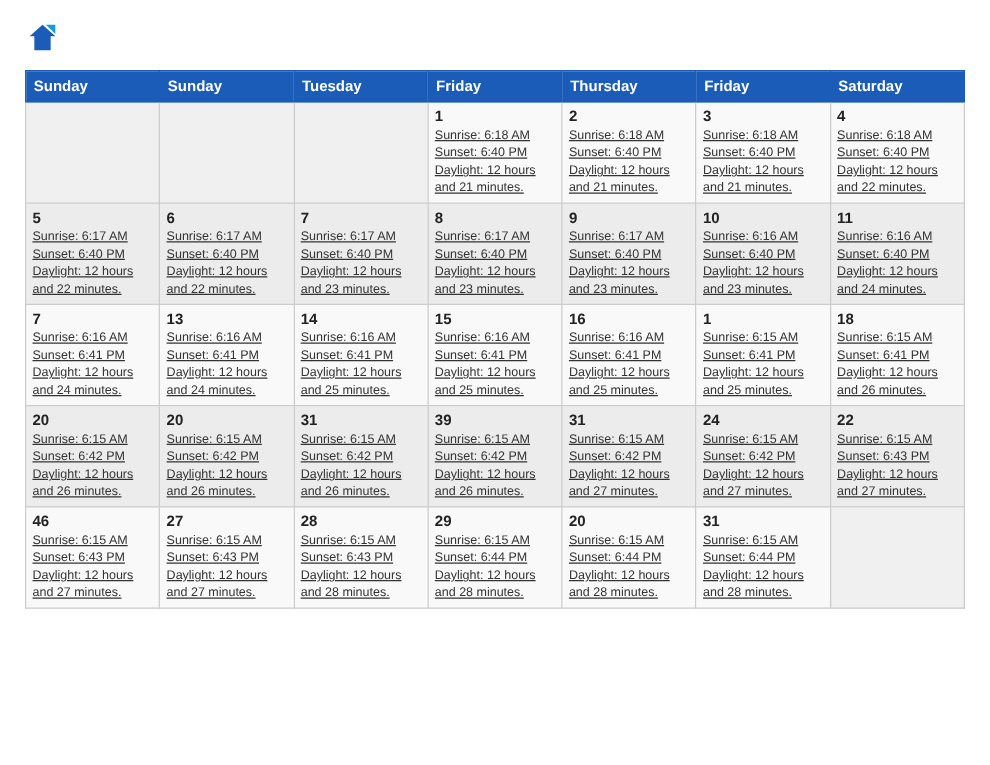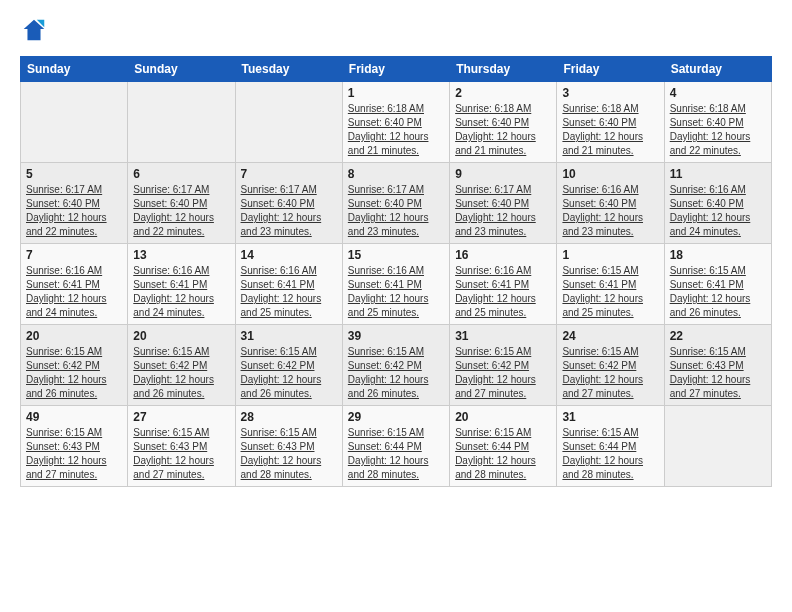--- a/index.html
+++ b/index.html
@@ -314,21 +314,21 @@
           <td>
             <span class="day-num">22</span>
             <div class="day-info">Sunrise: 6:15 AM
 Sunset: 6:43 PM
 Daylight: 12 hours
 and 27 minutes.</div>
           </td>
         </tr>
         <tr>
           <td>
-            <span class="day-num">49</span>
+            <span class="day-num">46</span>
             <div class="day-info">Sunrise: 6:15 AM
 Sunset: 6:43 PM
 Daylight: 12 hours
 and 27 minutes.</div>
           </td>
           <td>
             <span class="day-num">27</span>
             <div class="day-info">Sunrise: 6:15 AM
 Sunset: 6:43 PM
 Daylight: 12 hours

